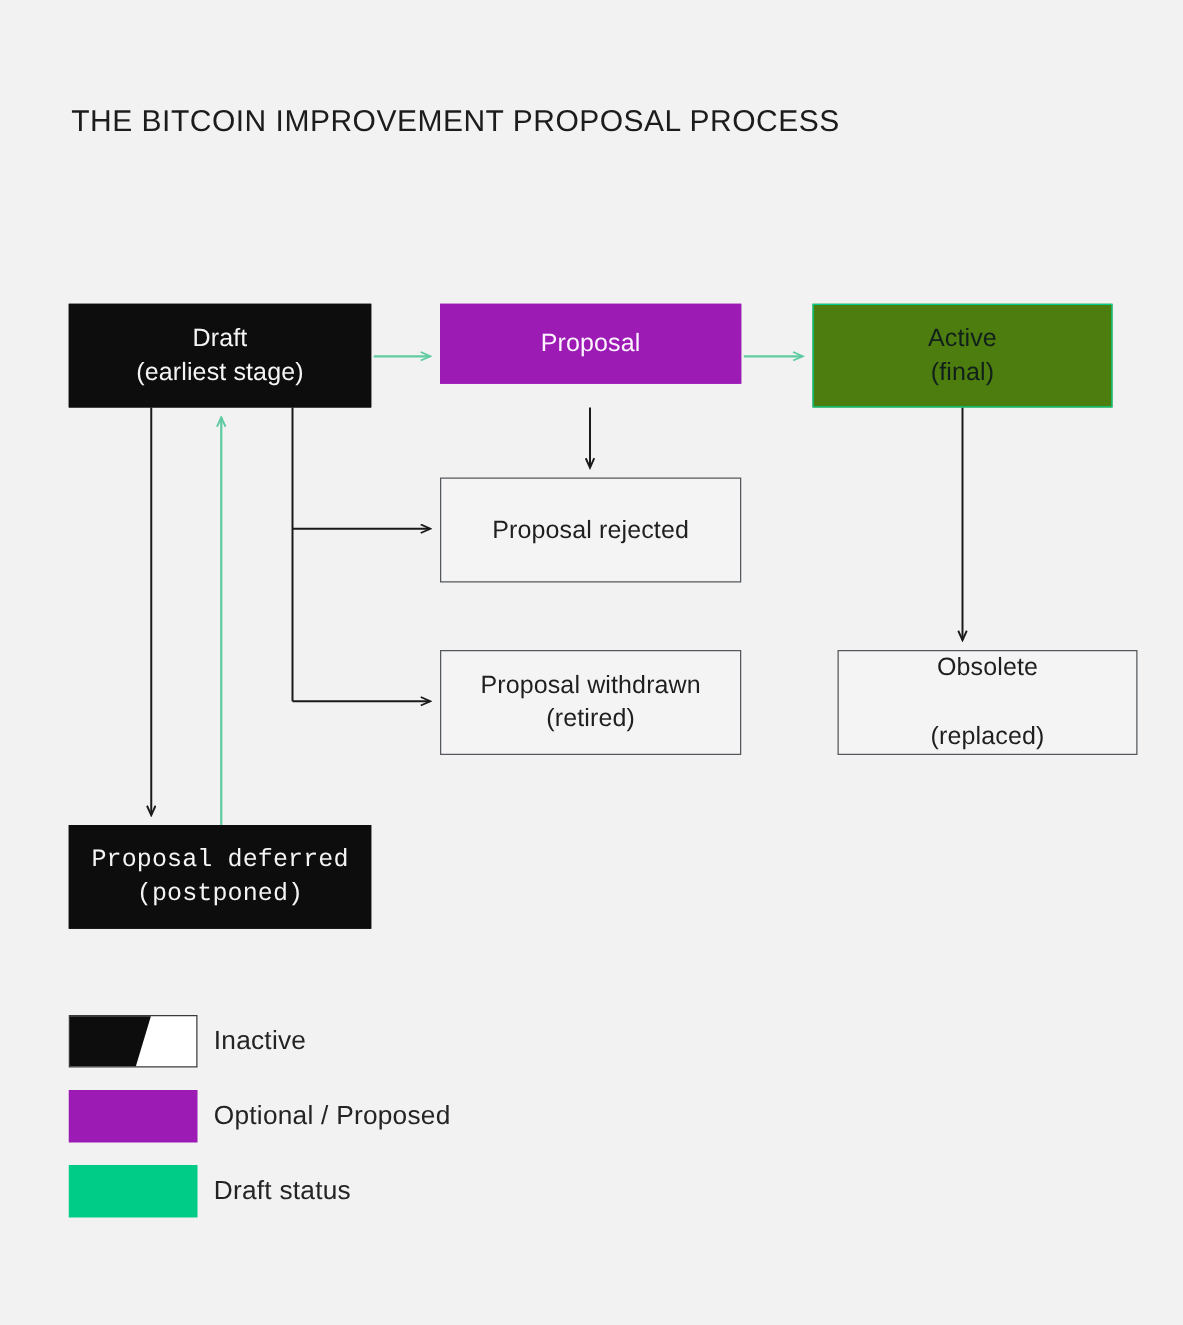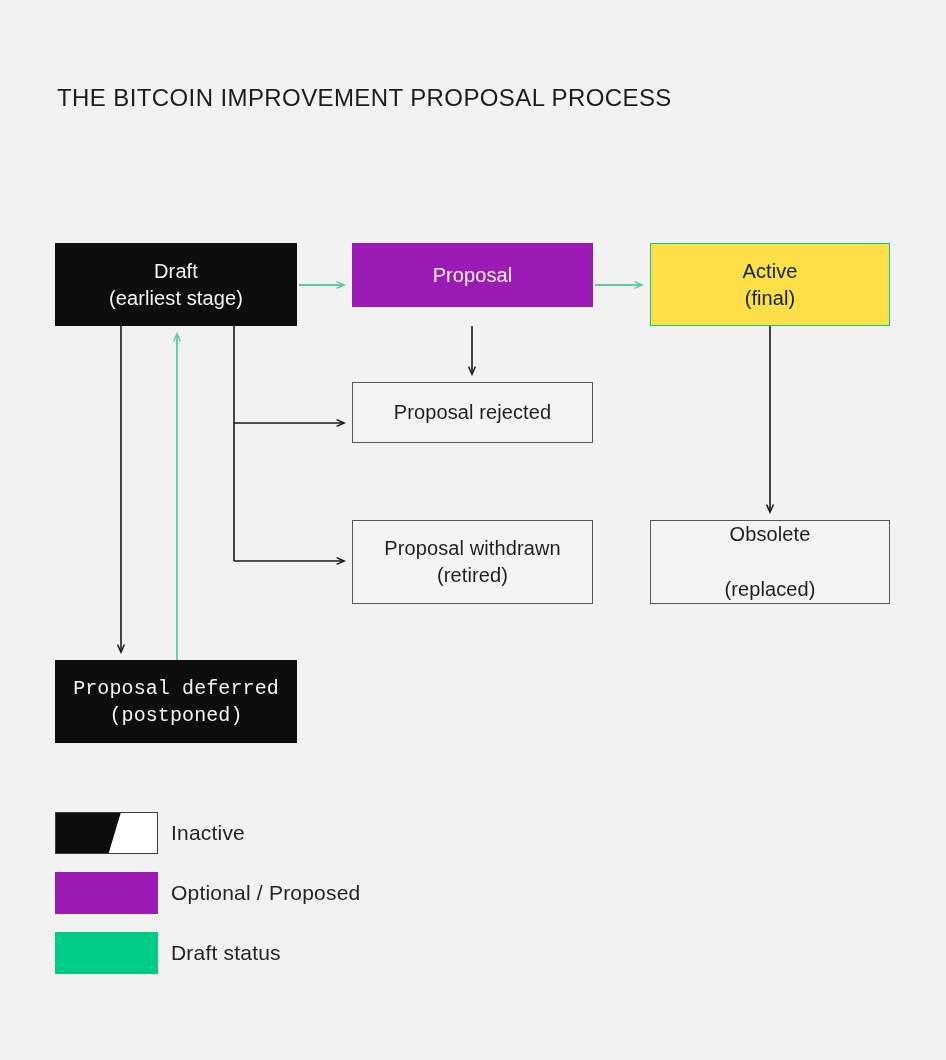--- a/index.html
+++ b/index.html
@@ -60,36 +60,36 @@
     background: #0d0d0d;
     color: #f4f4f4;
     border: 1px solid #0d0d0d;
   }
   .node-purple {
     background: #9c1bb5;
     color: #fdf4ff;
     border: 1px solid #9c1bb5;
   }
   .node-green {
-    background: #fde047;
+    background: #4d7c0f;
     color: #11201a;
     border: 1px solid #00cc88;
   }
   .node-outline {
     background: #f4f4f4;
     color: #1f1f1f;
     border: 1px solid #54585c;
   }
 
   #node-draft      { left: 55px;  top: 243px; width: 242px; height: 83px; }
   #node-proposal   { left: 352px; top: 243px; width: 241px; height: 64px; }
   #node-active     { left: 650px; top: 243px; width: 240px; height: 83px; }
-  #node-rejected   { left: 352px; top: 382px; width: 241px; height: 61px; }
+  #node-rejected   { left: 352px; top: 382px; width: 241px; height: 84px; }
   #node-withdrawn  { left: 352px; top: 520px; width: 241px; height: 84px; }
-  #node-obsolete   { left: 650px; top: 520px; width: 240px; height: 84px; gap: 28px; }
+  #node-obsolete   { left: 670px; top: 520px; width: 240px; height: 84px; gap: 28px; }
   #node-deferred   { left: 55px;  top: 660px; width: 242px; height: 83px; font-family: Liberation Mono, monospace; }
 
   
   #legend {
     position: absolute;
     left: 55px;
     top: 811px;
     width: 430px;
   }
   .legend-row {

